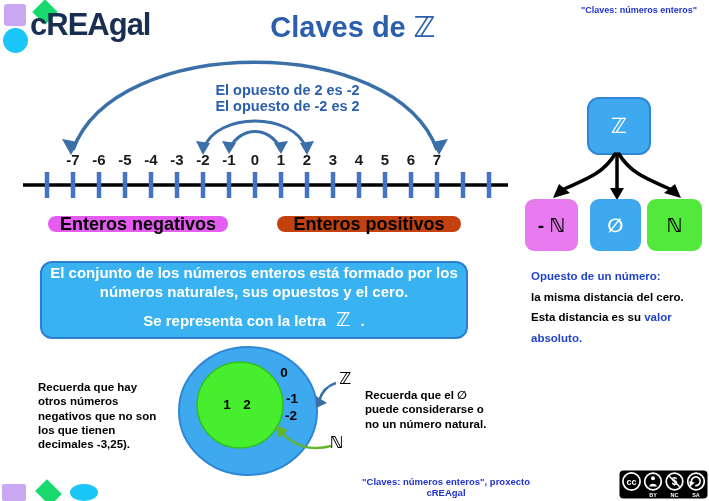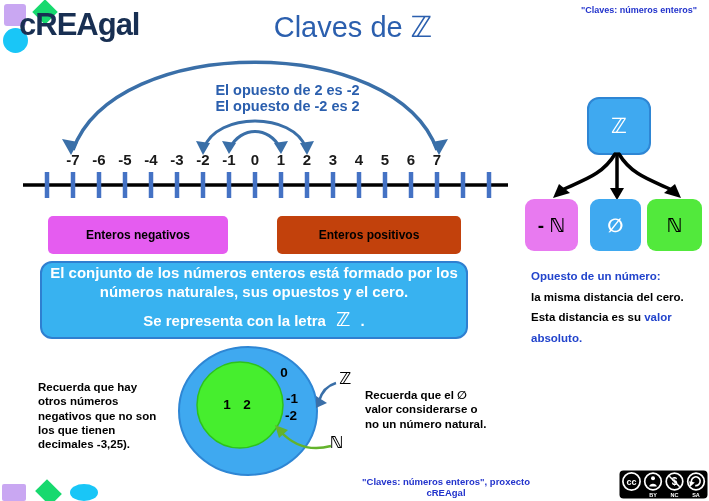--- a/index.html
+++ b/index.html
@@ -5,29 +5,29 @@
   html,body{margin:0;padding:0}
   body{
     width:709px;height:501px;position:relative;overflow:hidden;
     background:#ffffff;font-family:"Liberation Sans","DejaVu Sans",sans-serif;
   }
   .abs{position:absolute}
   
   .logo-square{left:4px;top:4px;width:22px;height:22px;background:#c9a7f2;border-radius:3px}
   .logo-diamond{left:36px;top:3px;width:18px;height:18px;background:#17d96e;transform:rotate(45deg)}
   .logo-circle{left:3px;top:28px;width:25px;height:25px;background:#19c6f7;border-radius:50%}
-  .logo-text{left:19px;top:7px;font-size:31px;font-weight:700;color:#182f52;letter-spacing:-1px}
-  .page-title{left:248px;top:10px;width:210px;text-align:center;font-size:29px;font-weight:400;color:#2b5fae}
+  .logo-text{left:30px;top:7px;font-size:31px;font-weight:700;color:#182f52;letter-spacing:-1px}
+  .page-title{left:248px;top:10px;width:210px;text-align:center;font-size:29px;font-weight:700;color:#2b5fae}
   .corner-quote{right:12px;top:5px;font-size:9px;font-weight:700;color:#2233cc}
   
   .opposite-text{left:165px;top:82px;width:245px;text-align:center;font-size:14.5px;font-weight:700;color:#2b5fae;line-height:16px}
   
   .nl-label{position:absolute;top:151px;width:26px;text-align:center;font-size:15px;font-weight:700;color:#1a1a1a}
   
-  .cat-box{height:38px;display:flex;align-items:center;justify-content:center;font-size:12px;font-weight:700;color:#000;border-radius:5px}
+  .cat-box{height:16px;display:flex;align-items:center;justify-content:center;font-size:18px;font-weight:700;color:#000;border-radius:15px}
   .cat-neg{left:48px;top:216px;width:180px;background:#e55cf0}
   .cat-pos{left:277px;top:216px;width:184px;background:#c2410c}
   
   .def-box{left:40px;top:261px;width:424px;height:74px;background:#38b2f0;border:2.5px solid #2f7fd0;border-radius:12px;
            color:#fff;text-align:center;font-size:15px;font-weight:700;line-height:19px}
   .def-rep{margin-top:9px}
   .def-symbol{font-size:19px;padding:0 6px}
   
   .z-root{left:587px;top:97px;width:60px;height:54px;background:#3fa9f0;border:2px solid #2e86d4;border-radius:12px;
           display:flex;align-items:center;justify-content:center;font-size:21px;font-weight:700;color:#fff}
@@ -188,21 +188,21 @@
 
 <div class="abs note-left">
   <div>Recuerda que hay</div>
   <div>otros números</div>
   <div>negativos que no son</div>
   <div>los que tienen</div>
   <div>decimales -3,25).</div>
 </div>
 <div class="abs note-zero">
   <div>Recuerda que el ∅</div>
-  <div>valor considerarse o</div>
+  <div>puede considerarse o</div>
   <div>no un número natural.</div>
 </div>
 
 <div class="abs footer-credit">"Claves: números enteros", proxecto cREAgal</div>
 <div class="abs f-square"></div>
 <div class="abs f-diamond"></div>
 <div class="abs f-circle"></div>
 
 <svg style="left:619px;top:470px" width="89" height="29" viewBox="0 0 89 29">
   <rect x="0.5" y="0.5" width="88" height="28" rx="4" fill="#000"></rect>

